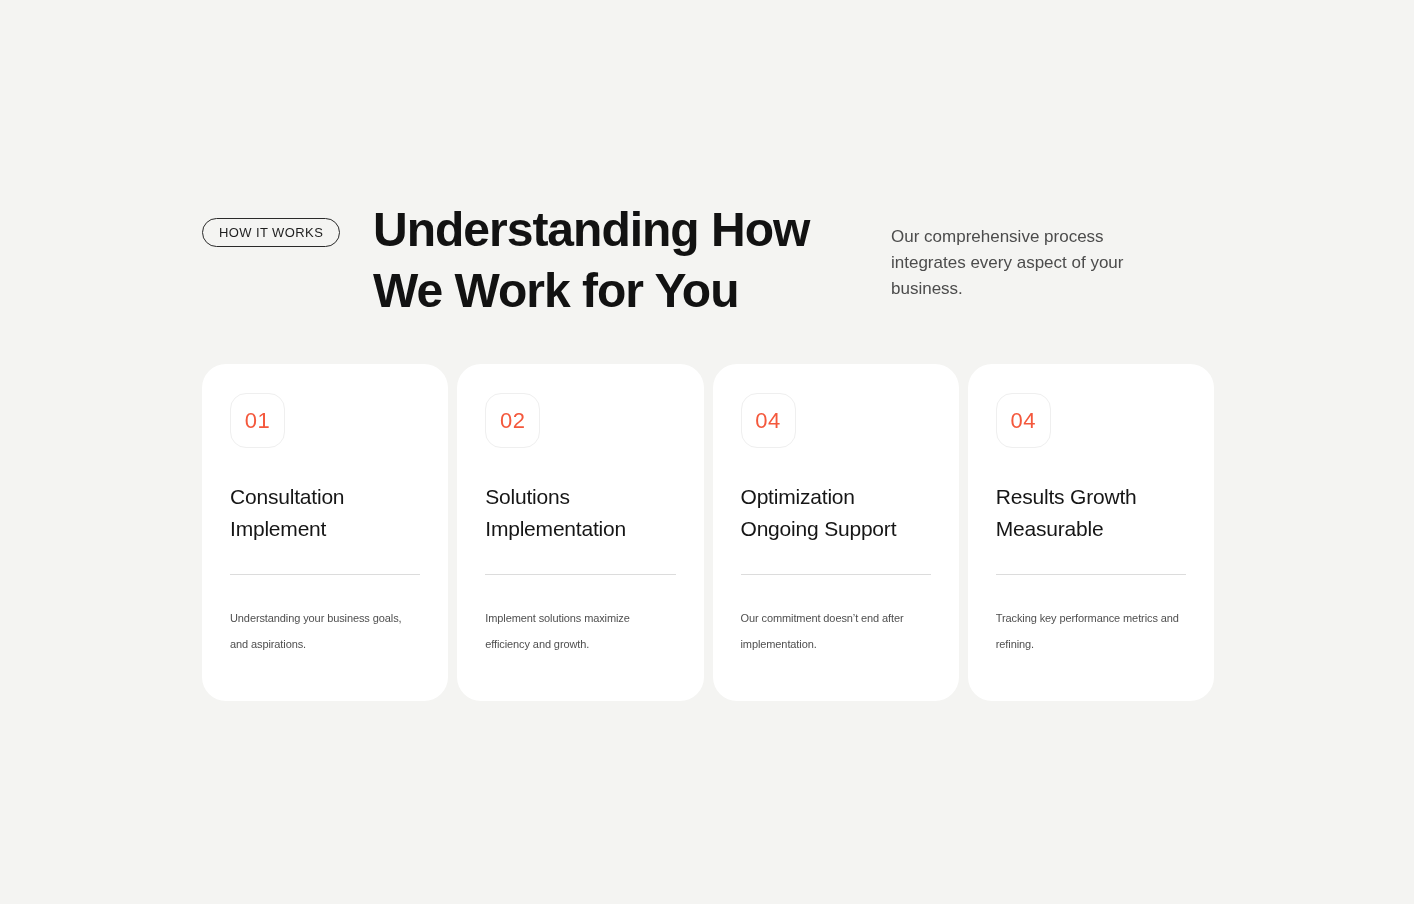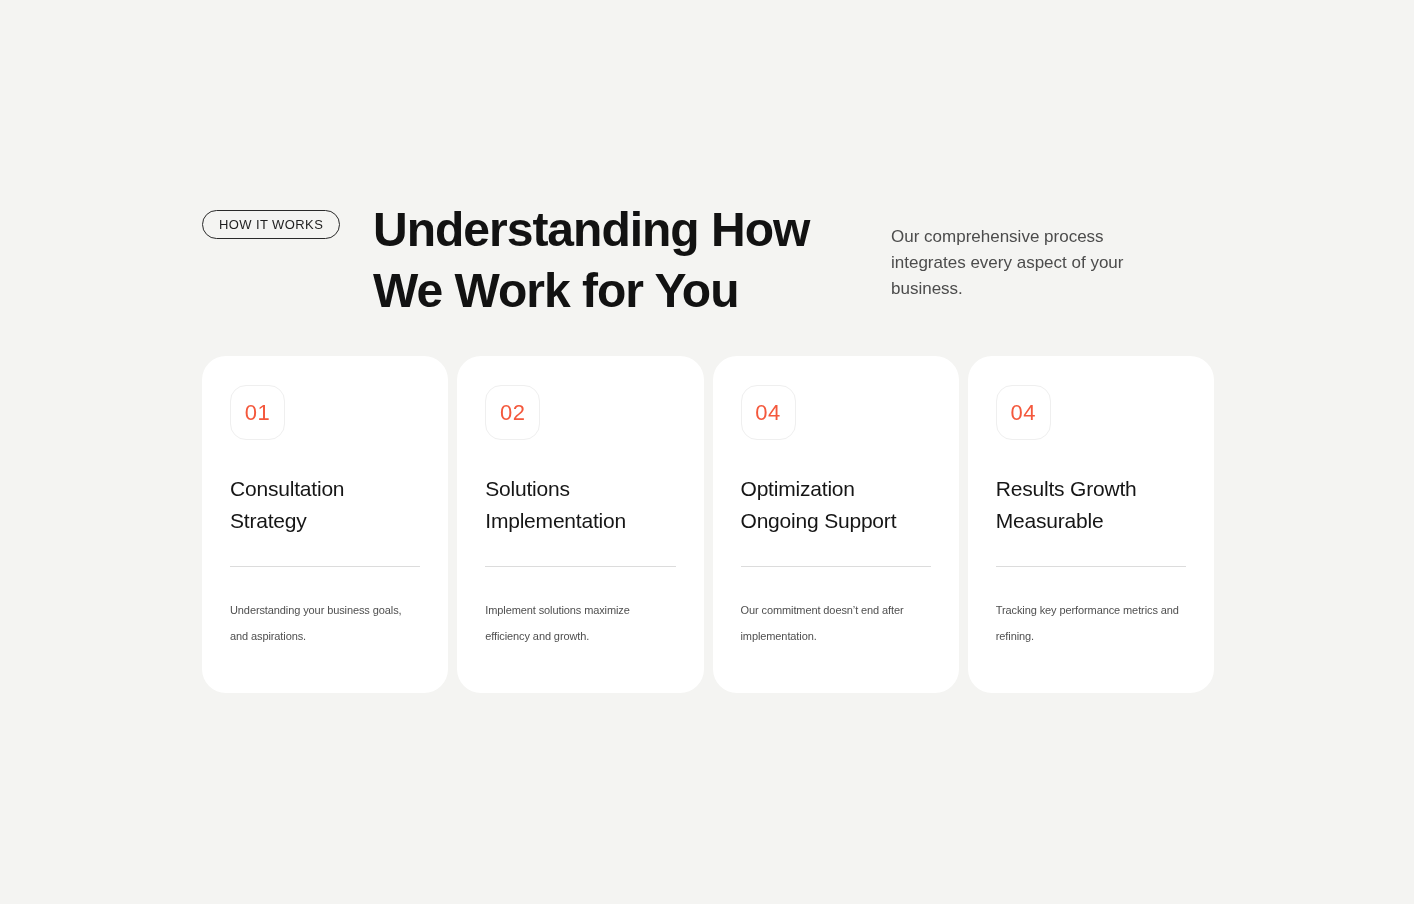--- a/index.html
+++ b/index.html
@@ -12,21 +12,21 @@
   }
   .page {
     position: absolute;
     inset: 0;
     background: #F4F4F2;
   }
   
   .badge {
     position: absolute;
     left: 202px;
-    top: 210px;
+    top: 218px;
     height: 29px;
     display: inline-flex;
     align-items: center;
     padding: 0 16px;
     border: 1px solid #2A2A2A;
     border-radius: 15px;
     font-size: 13px;
     letter-spacing: 0.4px;
     color: #1E1E1E;
     background: transparent;
@@ -49,21 +49,21 @@
     top: 224px;
     width: 272px;
     font-size: 17px;
     line-height: 26px;
     color: #4C4C4C;
   }
   
   .cards {
     position: absolute;
     left: 202px;
-    top: 356px;
+    top: 364px;
     width: 1012px;
     height: 337px;
     display: flex;
     gap: 9px;
   }
   .card {
     flex: 1 1 0;
     background: #FFFFFF;
     border-radius: 24px;
     padding: 29px 28px 26px 28px;
@@ -123,21 +123,21 @@
   <p class="subtitle">Our comprehensive process integrates every aspect of your business.</p>
 
   <div class="cards">
 
     <div class="card">
       <div class="num-box">
         <span>01</span>
       </div>
       <h3 class="card-title">
         <span>Consultation</span>
-        <span>Strategy</span>
+        <span>Implement</span>
       </h3>
       <hr class="card-divider">
       <p class="card-desc">Understanding your business goals, and aspirations.</p>
     </div>
 
     <div class="card">
       <div class="num-box">
         <span>02</span>
       </div>
       <h3 class="card-title">

